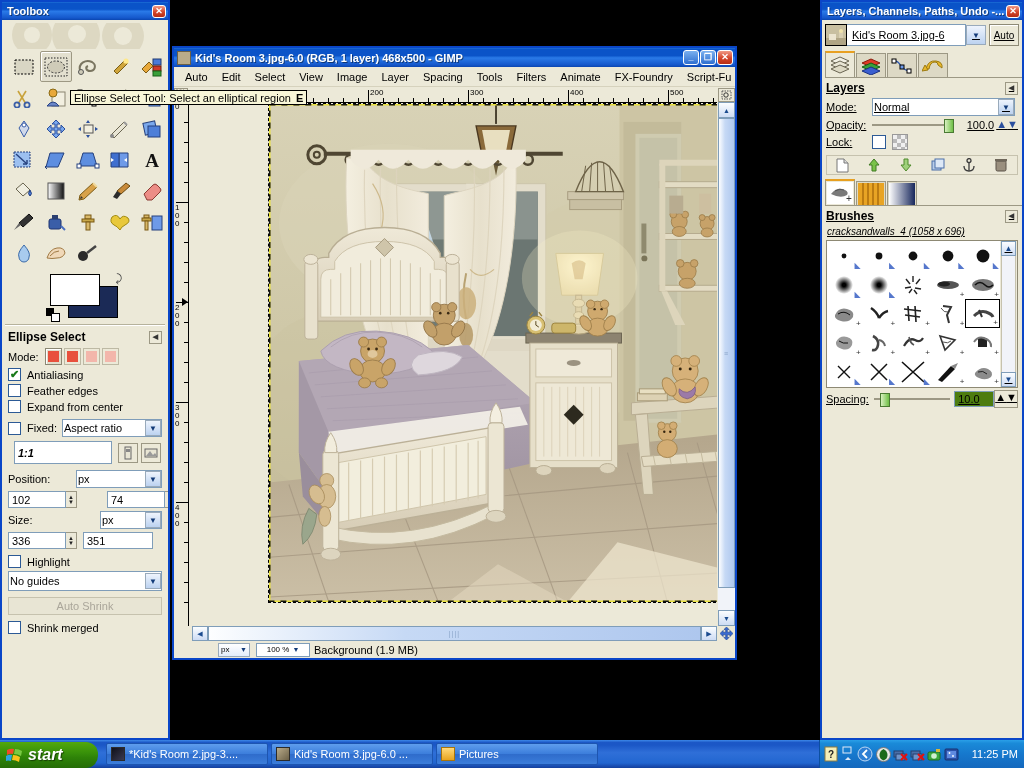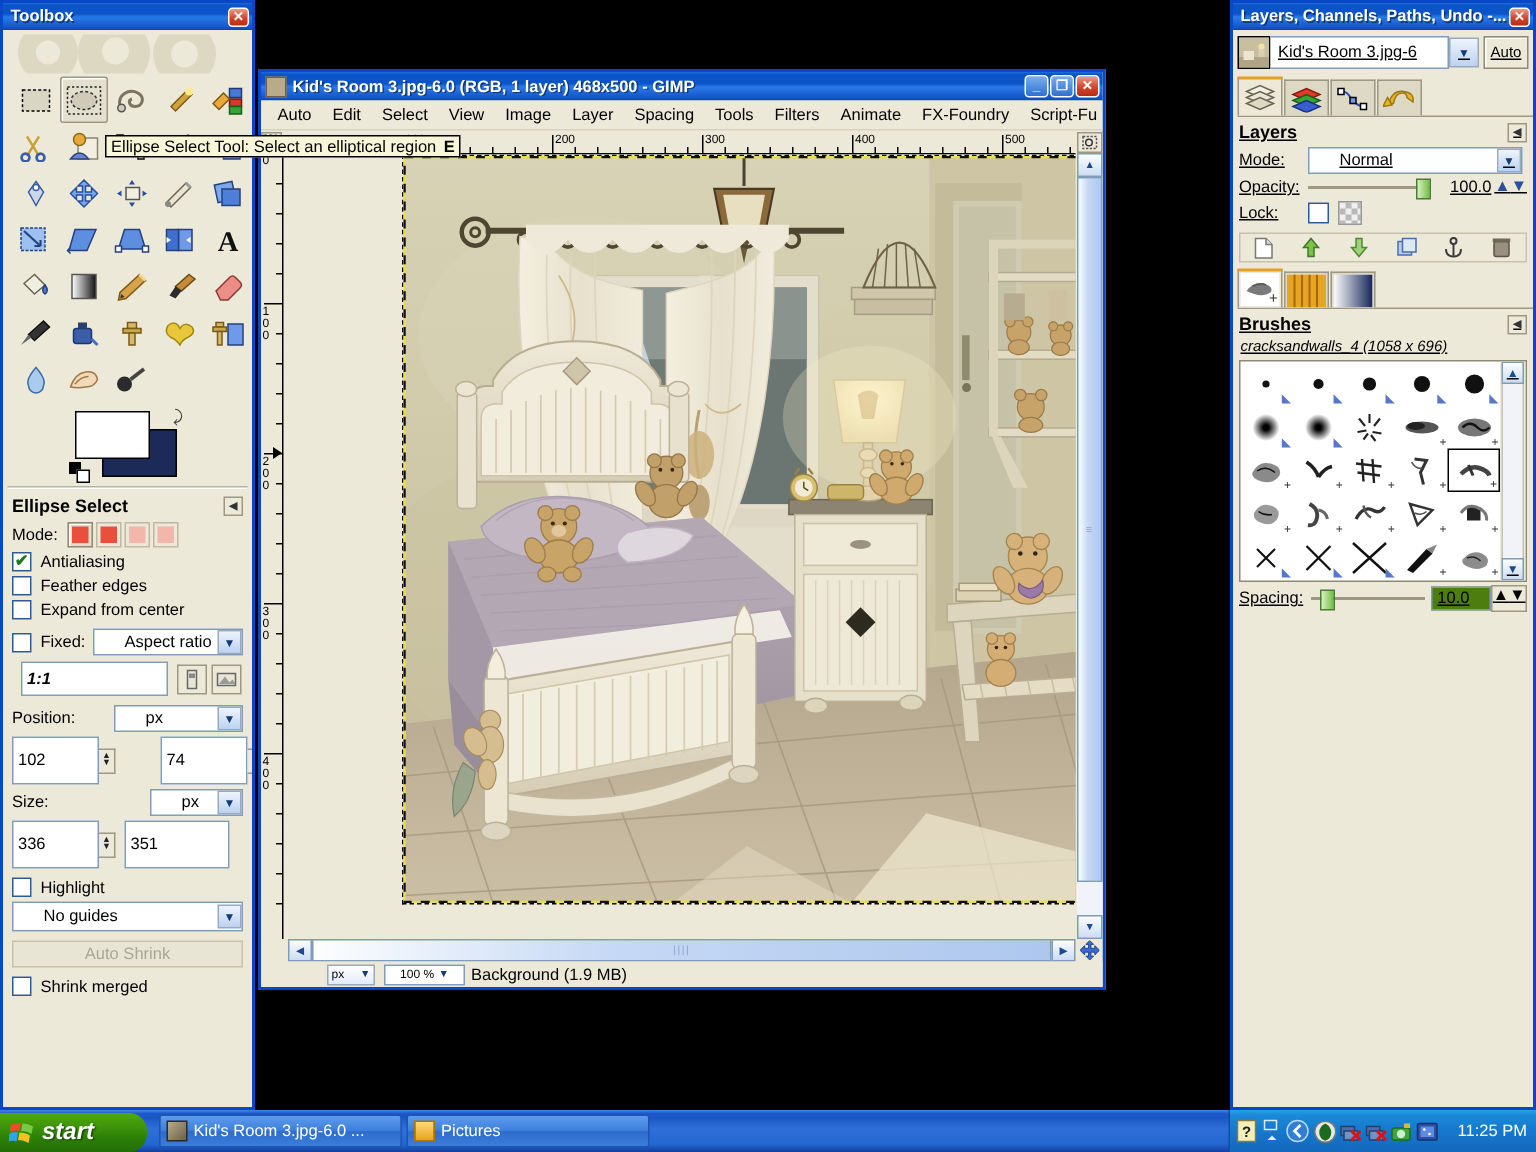--- a/index.html
+++ b/index.html
@@ -82,22 +82,22 @@
   .to-collapse{width:13px;height:13px;border:1px solid #9c9884;background:#ece9d8;display:flex;align-items:center;justify-content:center;font-size:7px;color:#333;box-sizing:border-box;}
   .to-row{display:flex;align-items:center;margin:3px 0;}
   .to-label{margin-right:6px;}
   .mode-btns{display:flex;gap:2px;}
   .modebtn{width:17px;height:17px;border:1px solid #bdb9a4;background:#ece9d8;box-sizing:border-box;display:flex;align-items:center;justify-content:center;}
   .modebtn.act{border:1px solid #8c8874;box-shadow:inset 1px 1px 0 #fff;background:#e0ddcb;}
   .modesq{width:11px;height:11px;background:#e8503c;}
   .modesq.pale{background:#f3b6ab;}
   .cb{width:13px;height:13px;border:1px solid #2c5a96;background:#fff;box-sizing:border-box;display:inline-flex;align-items:center;justify-content:center;margin-right:6px;flex:none;}
   .cb.on::after{content:"✔";color:#1a7a1a;font-size:11px;line-height:1;font-weight:bold;}
-  .txtin{border:1px solid #7f9db9;background:#fff;height:32px;box-sizing:border-box;display:flex;align-items:center;padding:0 3px;font-size:11px;}
-  .combo{border:1px solid #7f9db9;background:#fff;height:18px;box-sizing:border-box;display:flex;align-items:center;padding:0 0 0 20px;font-size:11px;position:relative;}
+  .txtin{border:1px solid #7f9db9;background:#fff;height:17px;box-sizing:border-box;display:flex;align-items:center;padding:0 3px;font-size:11px;}
+  .combo{border:1px solid #7f9db9;background:#fff;height:18px;box-sizing:border-box;display:flex;align-items:center;padding:0 0 0 1px;font-size:11px;position:relative;}
   .combo .arrow{margin-left:auto;width:16px;height:16px;background:linear-gradient(to bottom,#eef4fd,#bcd2f0);border:1px solid #9ab;box-sizing:border-box;display:flex;align-items:center;justify-content:center;color:#123a78;font-size:8px;}
   .spin{display:flex;align-items:center;}
   .spin .sp{width:11px;height:17px;background:#ece9d8;border:1px solid #9c9884;border-left:none;box-sizing:border-box;display:flex;flex-direction:column;align-items:center;justify-content:center;font-size:6px;color:#222;line-height:5px;}
   .smallbtn{width:20px;height:20px;border:1px solid #9c9884;background:#ece9d8;box-sizing:border-box;display:flex;align-items:center;justify-content:center;}
   .graybtn{height:18px;border:1px solid #c6c2ae;background:#e8e5d4;color:#aaa69a;display:flex;align-items:center;justify-content:center;font-size:11px;box-sizing:border-box;}
 
   
   #imgwin{left:172px;top:46px;width:565px;height:614px;border:2px solid #0a46c8;}
   #imgwin .titlebar{height:19px;}
   #menubar{display:flex;align-items:center;height:19px;background:#ece9d8;padding-left:4px;border-bottom:1px solid #d6d2bd;}
@@ -1492,20 +1492,24 @@
         <path d="M9 2 q4 0 7 2 l-1 5 q-3 -2 -7 -2z" fill="#7ac943"></path>
         <path d="M0 9 q3 -2 6 -1 l-1 6 q-3 -1 -5 0z" fill="#2ca7e0"></path>
         <path d="M7 8 q4 0 7 2 l-1 5 q-3 -2 -7 -2z" fill="#f9c21a"></path>
       </svg>
     </span>
     <span>start</span>
   </div>
 
   <div class="tasks">
     <div class="task">
+      <span class="ti" style="background:linear-gradient(135deg,#101018,#3a3a52);"></span>
+      <span>*Kid's Room 2.jpg-3....</span>
+    </div>
+    <div class="task">
       <span class="ti" style="background:linear-gradient(135deg,#b9ab8a,#6b6047);"></span>
       <span>Kid's Room 3.jpg-6.0 ...</span>
     </div>
     <div class="task">
       <span class="ti" style="background:linear-gradient(to bottom,#ffd97a,#e8a41e);border-color:#a8740c;"></span>
       <span>Pictures</span>
     </div>
   </div>
 
   <div class="tray">

